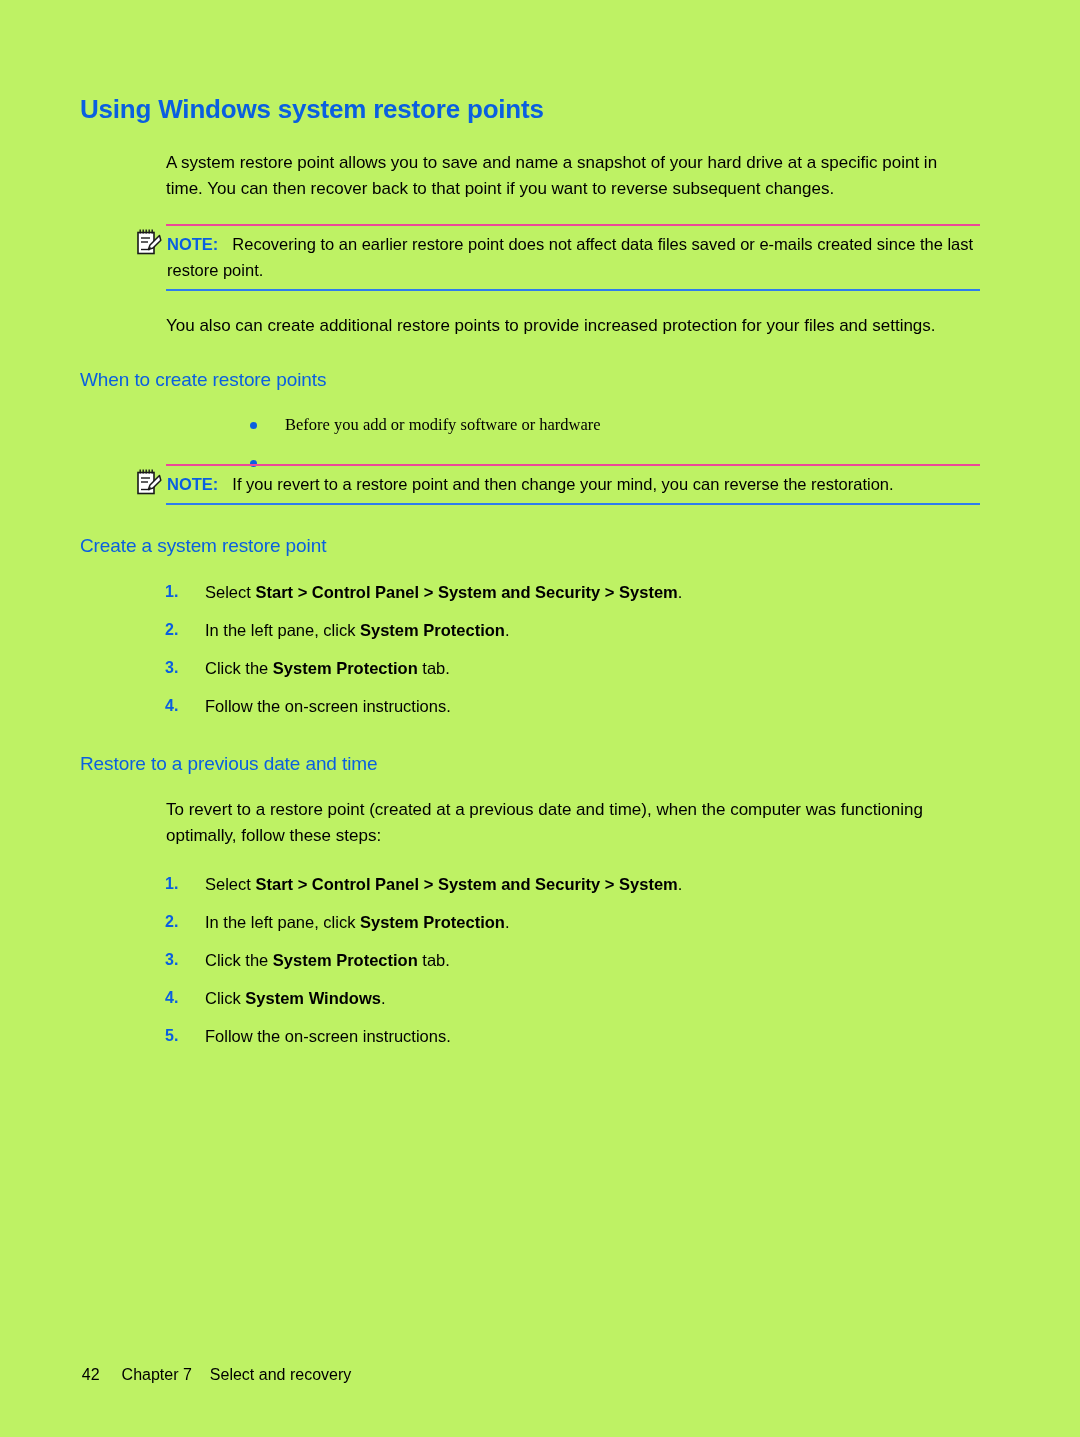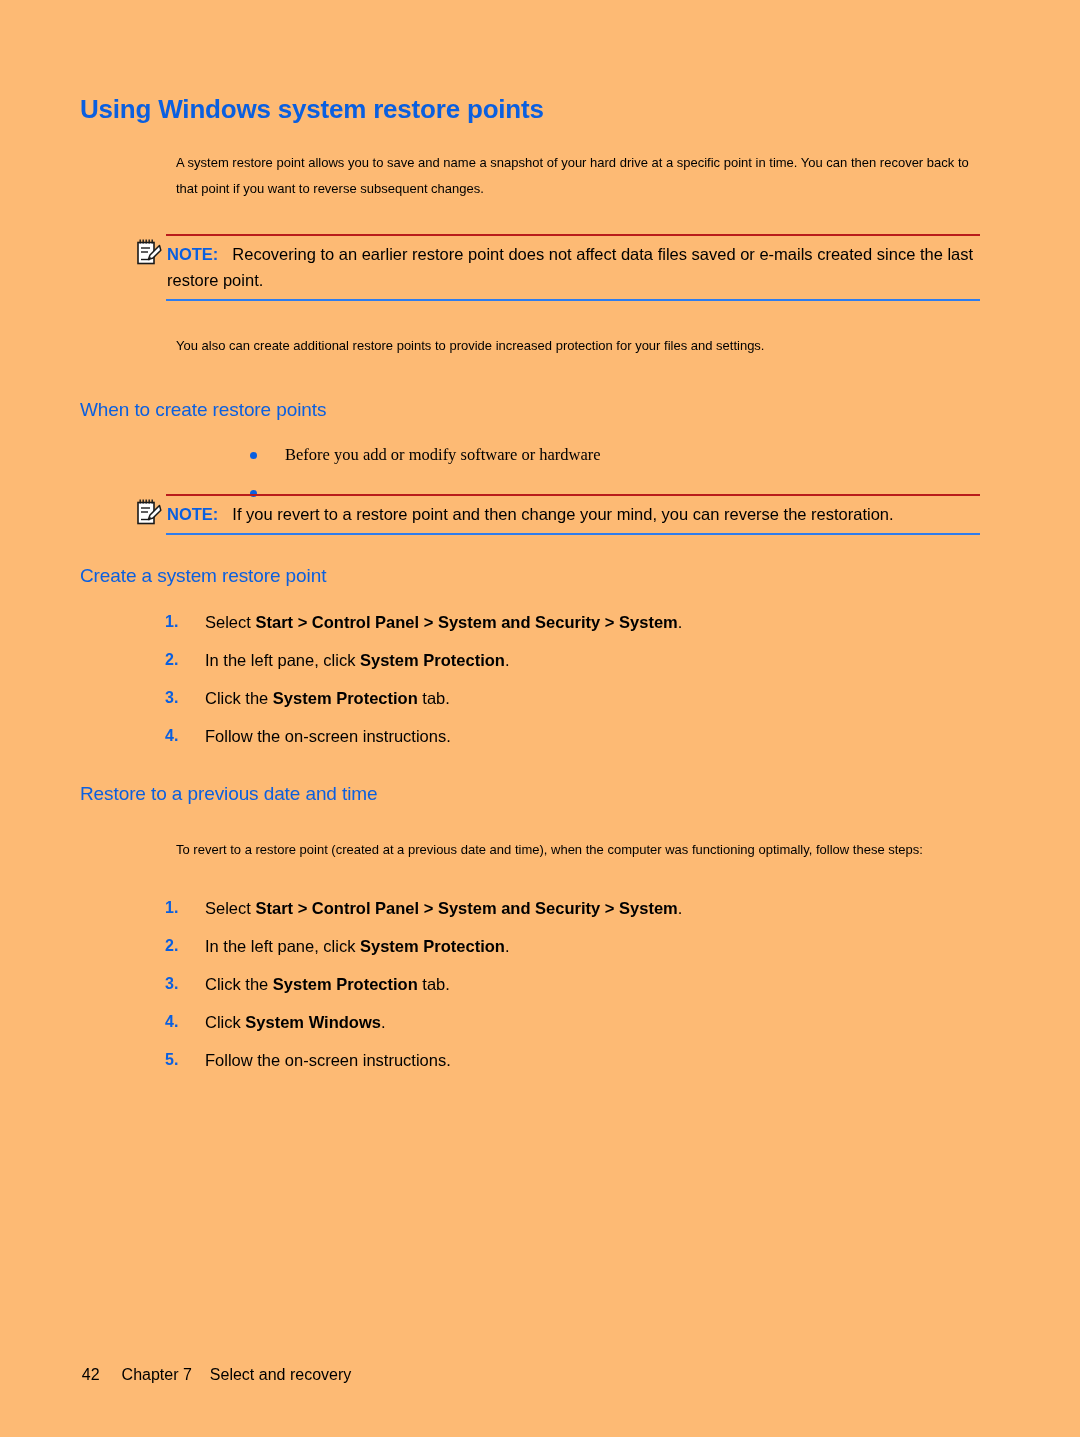--- a/index.html
+++ b/index.html
@@ -14,21 +14,21 @@
     position: relative;
     font-family: "Liberation Sans", sans-serif;
     color: #000000;
     -webkit-font-smoothing: antialiased;
   }
 
   .page {
     position: relative;
     width: 1080px;
     height: 1437px;
-    background: #fdba74;
+    background: #bef264;
     box-sizing: border-box;
   }
 
   .content {
     position: absolute;
     left: 80px;
     top: 95px;
     width: 900px;
   }
 
@@ -46,37 +46,37 @@
     font-size: 19px;
     font-weight: normal;
     color: #0A5FE0;
     margin: 0;
     line-height: 1.15;
     letter-spacing: -0.1px;
   }
 
   
   p.body-text {
-    font-size: 13px;
+    font-size: 17px;
     line-height: 26px;
-    margin: 10px;
+    margin: 0;
     color: #000000;
     padding-left: 86px;
     max-width: 812px;
   }
 
   
   .note {
     position: relative;
     padding-left: 86px;
     box-sizing: border-box;
   }
   .note-inner {
     position: relative;
-    border-top: 2px solid #b91c1c;
+    border-top: 2px solid #ec4899;
     border-bottom: 2px solid #2E7DEE;
     padding: 5px 0 6px 0;
     margin-left: 0;
   }
   .note-icon {
     position: absolute;
     left: 56px;
     top: 4px;
     width: 26px;
     height: 28px;

